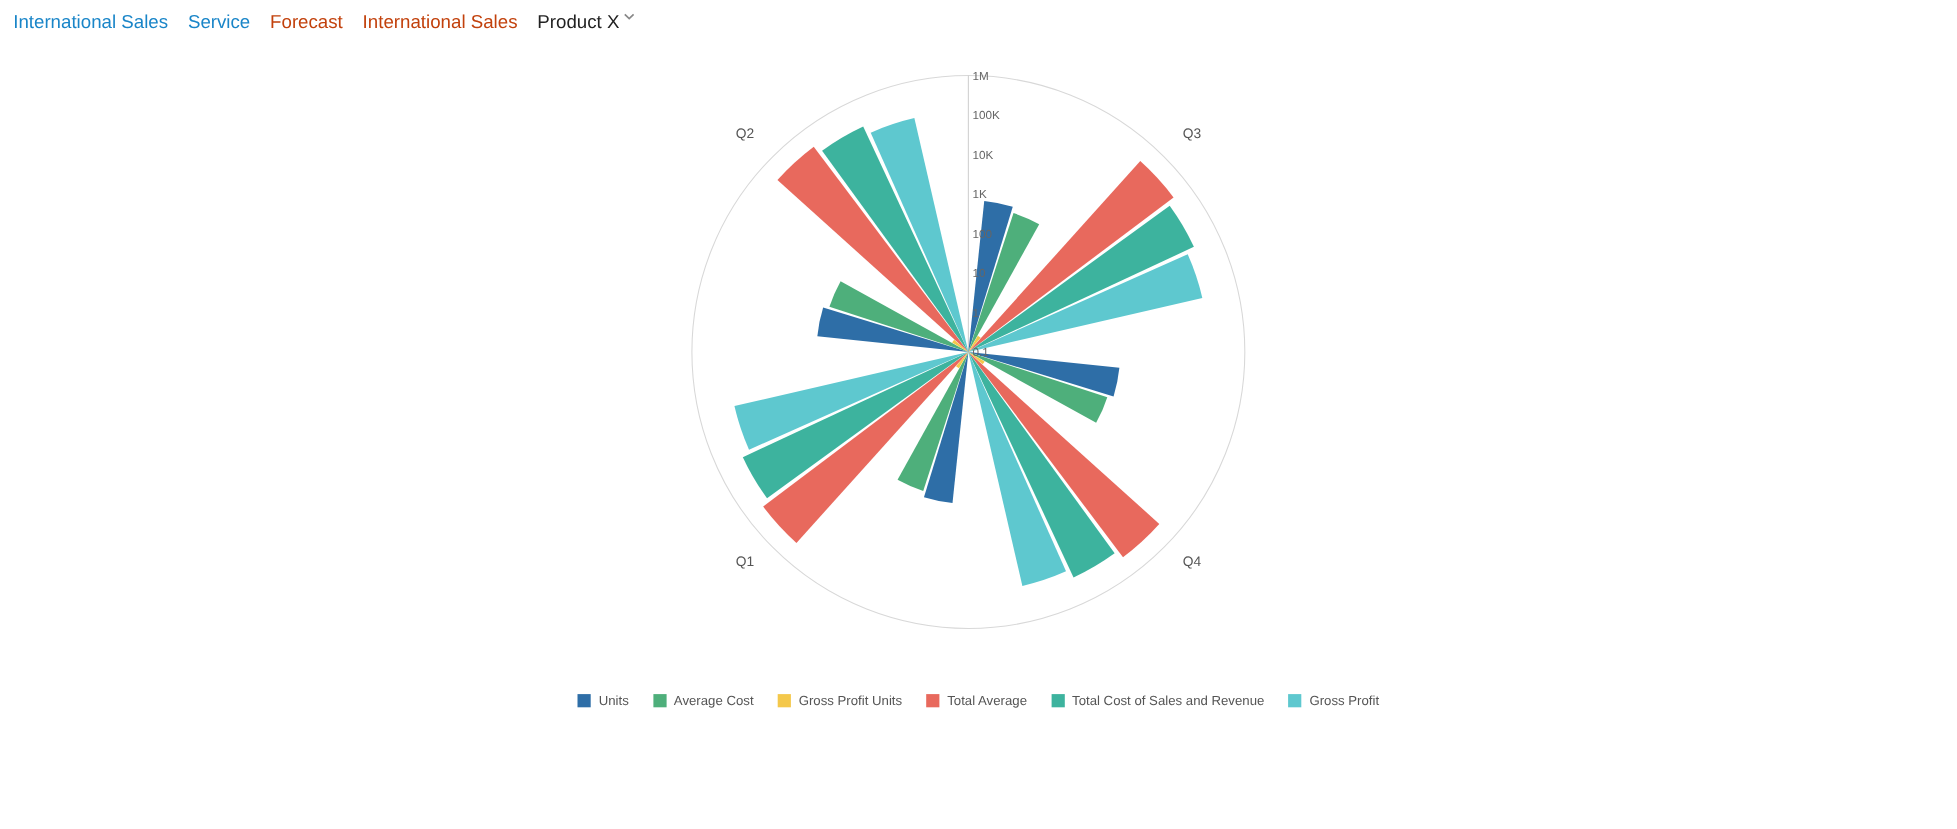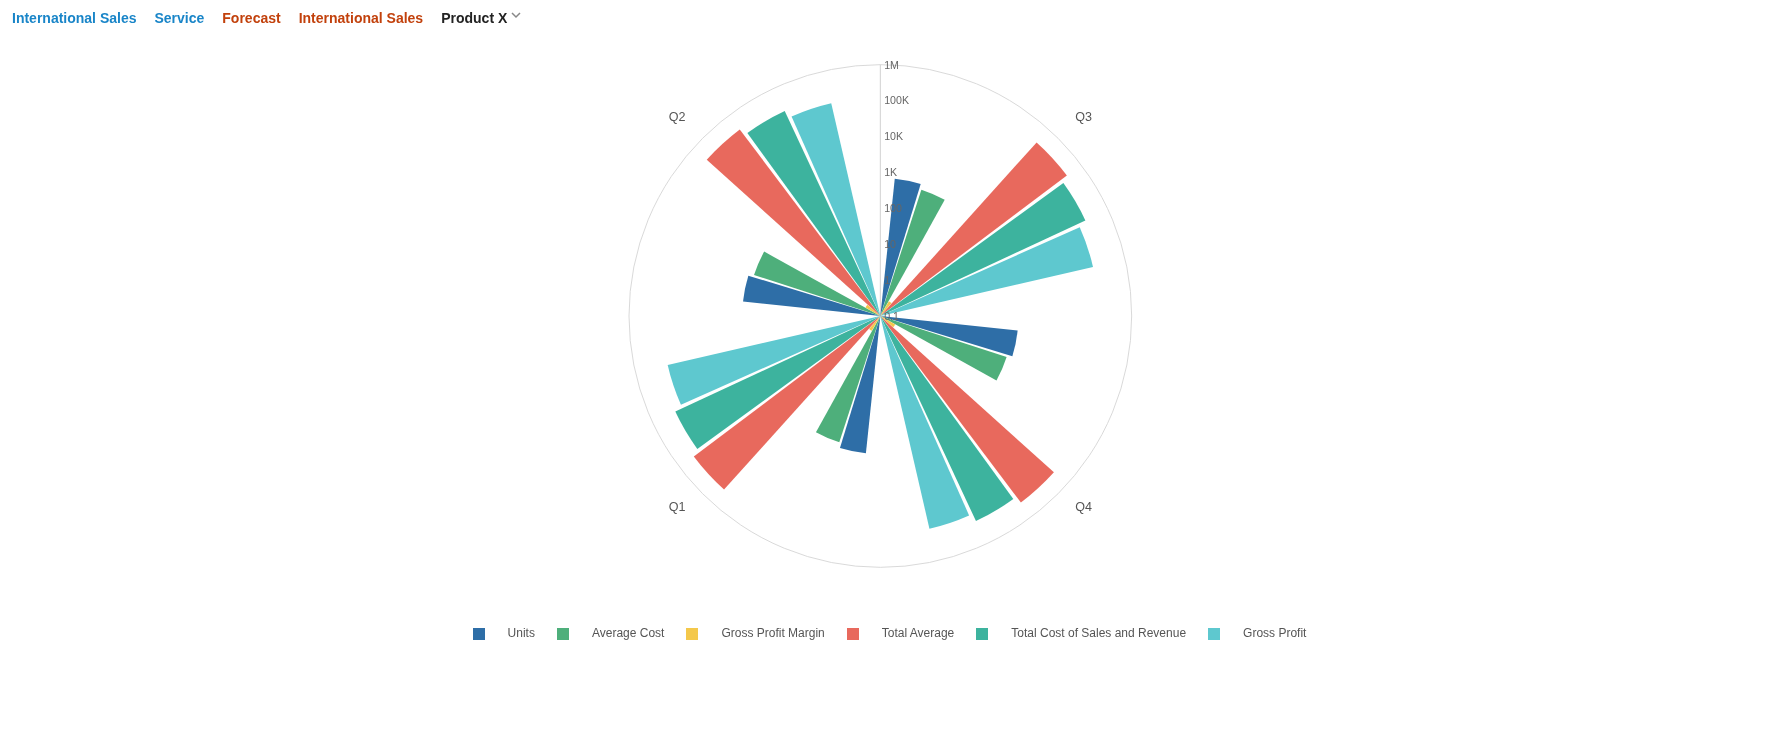--- a/index.html
+++ b/index.html
@@ -16,22 +16,22 @@
   .title {
     font-size: 15px;
     font-weight: 700;
     color: #444;
     margin: 4px 0 10px 0;
   }
   .crumbs {
     display: flex;
     align-items: center;
     gap: 18px;
-    font-size: 14px;
-    font-weight: 700;
+    font-size: 17px;
+    font-weight: 400;
   }
   .crumbs .link { color: #1985c8; cursor: pointer; }
   .crumbs .txt  { color: #c2410c; }
   .crumbs .dd   { color: #222; display: inline-flex; align-items: flex-start; gap: 4px; cursor: pointer; }
   .crumbs .dd svg { width: 10px; height: 10px; }
 
   .chart-wrap {
     width: 100%;
     display: flex;
     justify-content: center;
@@ -62,22 +62,22 @@
     display: flex;
     justify-content: center;
     gap: 22px;
     margin-top: 20px;
     font-size: 12px;
     color: #555;
     flex-wrap: wrap;
   }
   .legend .item {
     display: inline-flex;
-    align-items: flex-end;
-    gap: 23px;
+    align-items: center;
+    gap: 7px;
   }
   .legend .sw {
     width: 12px;
     height: 12px;
     display: inline-block;
   }
 </style>
 </head>
 <body>
 
@@ -154,21 +154,21 @@
     <span class="item">
       <span class="sw" style="background:#2e6ea7"></span>
       <span>Units</span>
     </span>
     <span class="item">
       <span class="sw" style="background:#4eaf7b"></span>
       <span>Average Cost</span>
     </span>
     <span class="item">
       <span class="sw" style="background:#f4c84b"></span>
-      <span>Gross Profit Margin</span>
+      <span>Gross Profit Units</span>
     </span>
     <span class="item">
       <span class="sw" style="background:#e8695d"></span>
       <span>Total Average</span>
     </span>
     <span class="item">
       <span class="sw" style="background:#3db39e"></span>
       <span>Total Cost of Sales and Revenue</span>
     </span>
     <span class="item">

